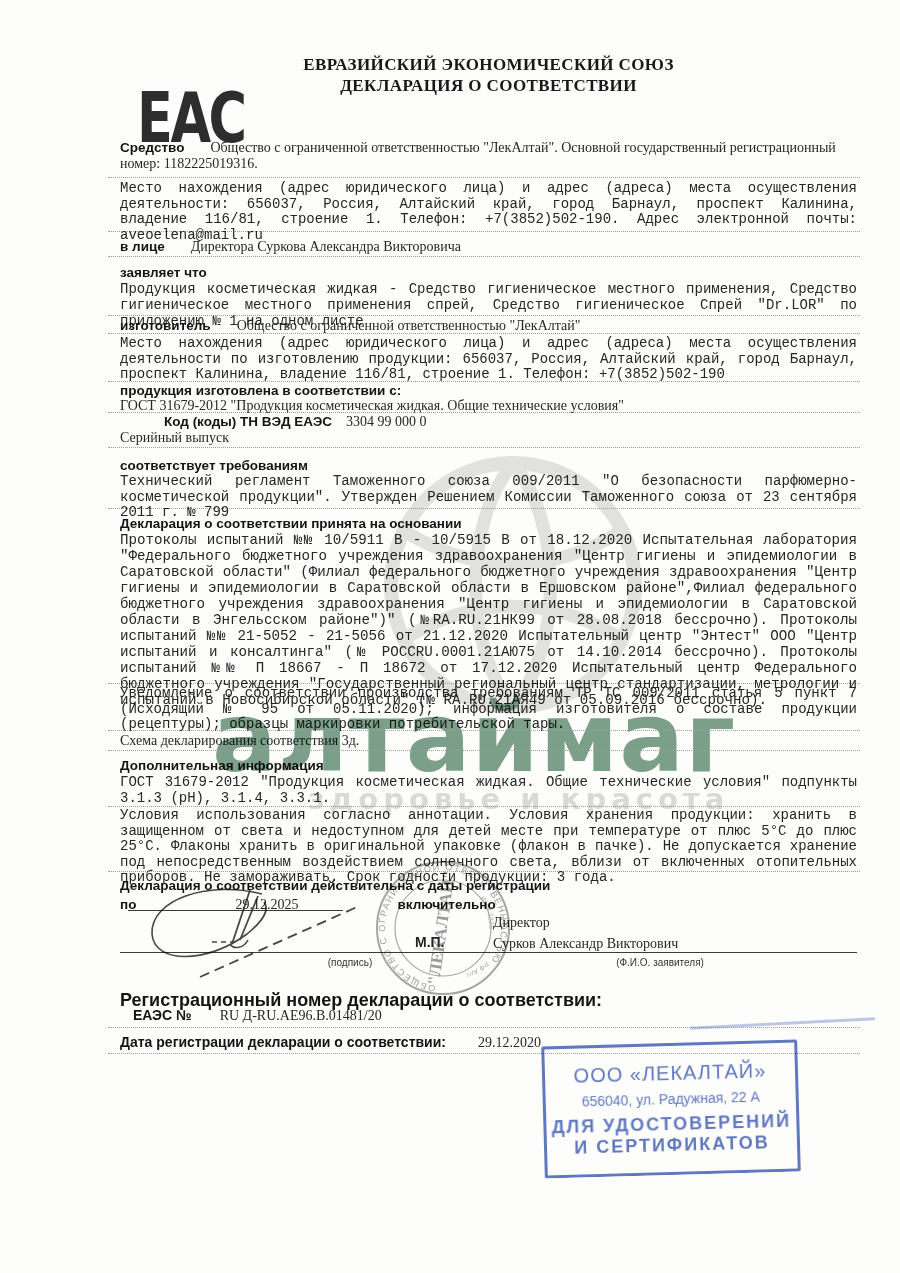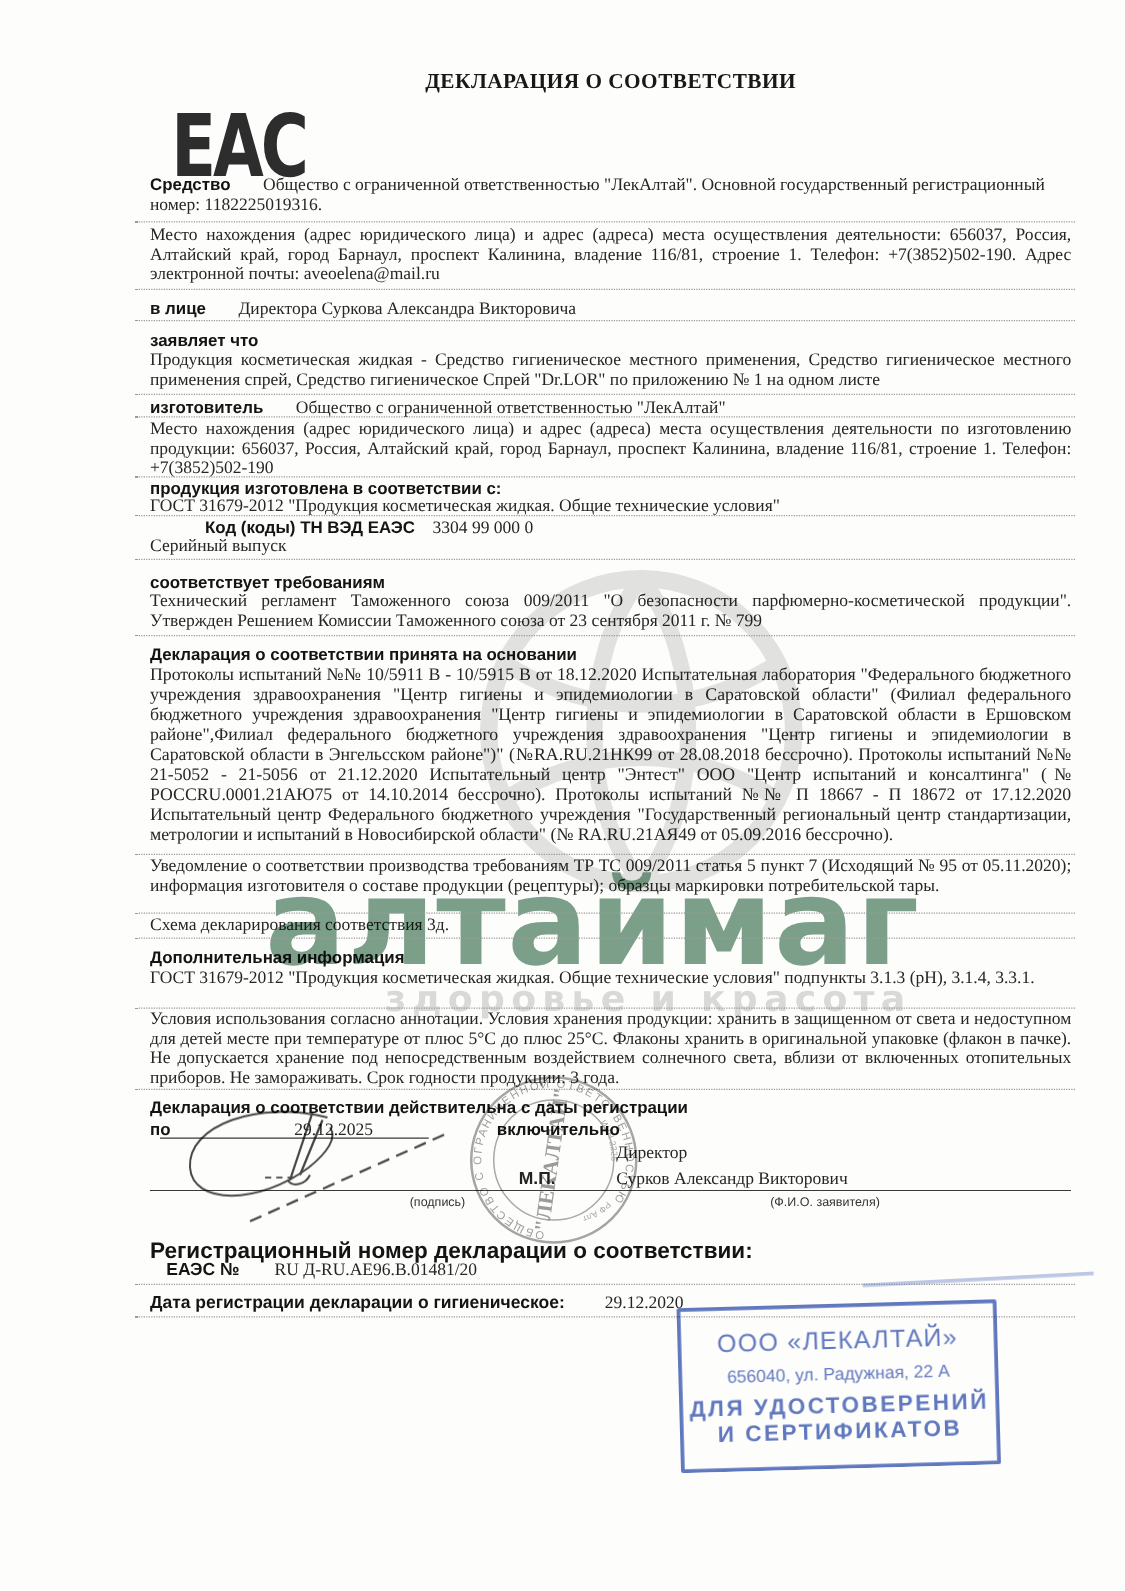--- a/index.html
+++ b/index.html
@@ -6,21 +6,21 @@
   .page{
     position:relative;width:900px;height:1273px;margin:0 auto;
     background:#fdfdfc;overflow:hidden;
     font-family:"Liberation Serif","DejaVu Serif",serif;
     color:#262626;
   }
   .abs{position:absolute;}
   .content{position:absolute;left:120px;top:0;width:737px;z-index:2;}
   .blk{position:absolute;left:0;width:737px;}
   .serif{font-family:"Liberation Serif","DejaVu Serif",serif;font-size:14px;line-height:15.5px;}
-  .just{text-align:justify;}
+  .just{text-align:justify;font-family:Liberation Mono, monospace;}
   .big{font-size:14.2px;line-height:16px;}
   .lbl{font-family:"Liberation Sans","DejaVu Sans",sans-serif;font-weight:bold;font-size:13.5px;color:#141414;}
   .lbl.inl{margin-right:26px;}
   .title{
     text-align:center;font-weight:bold;font-size:17px;line-height:21px;
     letter-spacing:.4px;color:#181818;font-family:"Liberation Serif","DejaVu Serif",serif;
   }
   .eac{
     font-family:"DejaVu Sans",sans-serif;font-weight:bold;font-size:64px;
     color:#2d2d2d;transform:scale(.82,1.08);transform-origin:left top;letter-spacing:-3px;
@@ -73,20 +73,21 @@
   <div class="wm-big">алтаймаг</div>
   <div class="wm-small">здоровье и красота</div>
 
   <div class="abs" style="left:137px;top:78px;z-index:2">
     <div class="eac">ЕАС</div>
   </div>
 
   <div class="content">
 
     <div class="blk title" style="top:54px;">
+      <div>ЕВРАЗИЙСКИЙ ЭКОНОМИЧЕСКИЙ СОЮЗ</div>
       <div>ДЕКЛАРАЦИЯ О СООТВЕТСТВИИ</div>
     </div>
 
     <div class="blk serif" style="top:140px;">
       <span class="lbl inl">Средство</span><span>Общество с ограниченной ответственностью "ЛекАлтай". Основной государственный регистрационный номер: 1182225019316.</span>
     </div>
 
     <div class="blk serif just" style="top:181px;">Место нахождения (адрес юридического лица) и адрес (адреса) места осуществления деятельности: 656037, Россия, Алтайский край, город Барнаул, проспект Калинина, владение 116/81, строение 1. Телефон: +7(3852)502-190. Адрес электронной почты: aveoelena@mail.ru</div>
 
     <div class="blk serif" style="top:239px;">
@@ -132,21 +133,21 @@
     <div class="blk serif" style="top:915px;left:373px;width:200px;">Директор</div>
     <div class="blk serif" style="top:936px;left:373px;width:300px;">Сурков Александр Викторович</div>
     <div class="blk smalllbl" style="top:957px;left:95px;width:270px;text-align:center;">(подпись)</div>
     <div class="blk smalllbl" style="top:957px;left:400px;width:280px;text-align:center;">(Ф.И.О. заявителя)</div>
 
     <div class="blk lbl" style="top:990px;font-size:18px;">Регистрационный номер декларации о соответствии:</div>
     <div class="blk serif" style="top:1008px;">
       <span class="lbl" style="font-size:14px;margin-right:28px;padding-left:13px;">ЕАЭС №</span><span>RU Д-RU.АЕ96.В.01481/20</span>
     </div>
     <div class="blk" style="top:1033px;">
-      <span class="lbl" style="font-size:14px;margin-right:32px;">Дата регистрации декларации о гигиеническое:</span><span class="serif">29.12.2020</span>
+      <span class="lbl" style="font-size:14px;margin-right:32px;">Дата регистрации декларации о соответствии:</span><span class="serif">29.12.2020</span>
     </div>
   </div>
 
   <div class="dots" style="left:108px;top:177px;width:752px;"></div>
   <div class="dots" style="left:108px;top:231px;width:752px;"></div>
   <div class="dots" style="left:108px;top:256px;width:752px;"></div>
   <div class="dots" style="left:108px;top:315px;width:752px;"></div>
   <div class="dots" style="left:108px;top:333px;width:752px;"></div>
   <div class="dots" style="left:108px;top:381px;width:752px;"></div>
   <div class="dots" style="left:108px;top:412px;width:752px;"></div>

